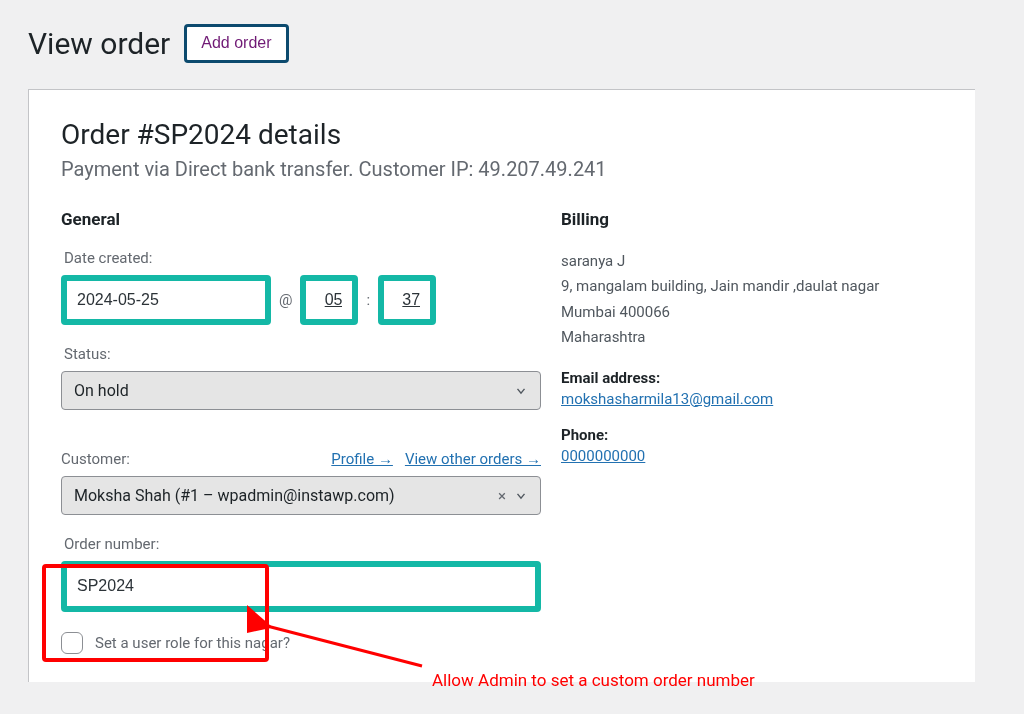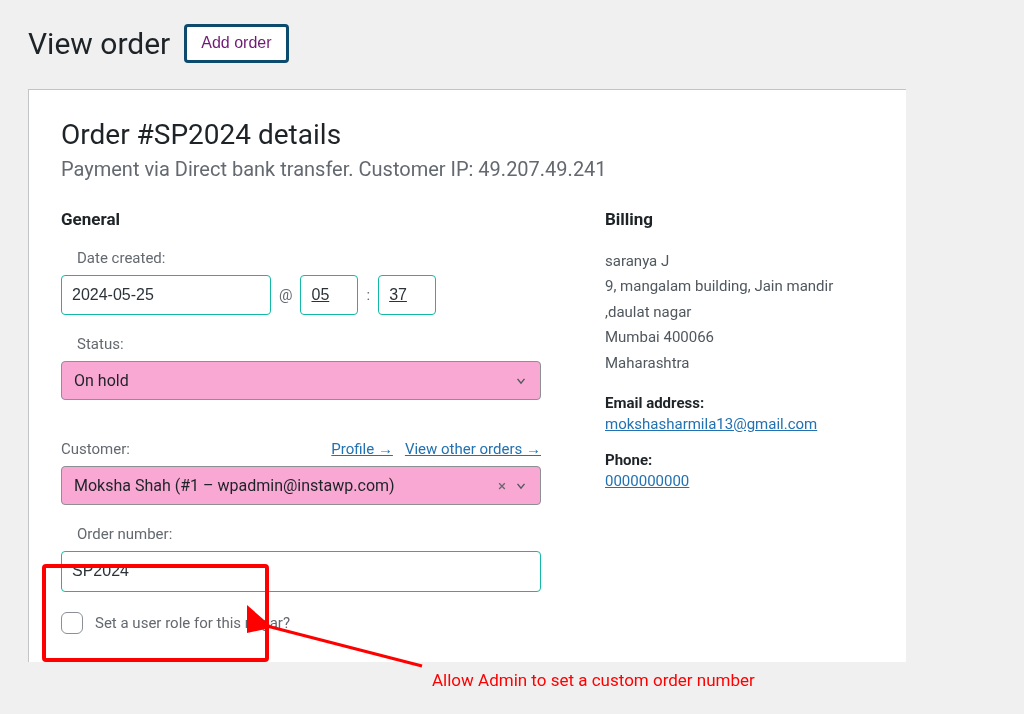--- a/index.html
+++ b/index.html
@@ -37,80 +37,80 @@
     padding: 6px 14px;
     border-radius: 4px;
     font-size: 16px;
     cursor: pointer;
     line-height: 1.3;
   }
   .panel {
     background: #fff;
     border: 1px solid #c3c4c7;
     margin: 18px 0 0 28px;
-    width: 878px;
+    width: 947px;
     padding: 28px 32px;
     border-right: none;
     border-bottom: none;
   }
   .panel-title {
     font-size: 28px;
     font-weight: 400;
     margin: 0 0 6px 0;
     color: #1d2327;
   }
   .panel-sub {
     font-size: 20px;
     color: #646970;
     margin: 0 0 28px 0;
   }
   .cols {
     display: flex;
-    gap: 64px;
+    gap: 20px;
   }
   .col-left { width: 480px; }
   .col-right { flex: 1; }
   .section-h {
     font-weight: 700;
     font-size: 17px;
     margin: 0 0 20px 0;
     color: #1d2327;
   }
   .field-label {
     font-size: 15px;
     color: #646970;
-    margin: 0 0 8px 16px;
+    margin: 0 0 8px 3px;
     display: block;
   }
   .date-row {
     display: flex;
     align-items: center;
     gap: 8px;
     margin-bottom: 20px;
   }
   .input-text, .input-small {
-    border: 1px solid #14b8a6;
+    border: 6px solid #14b8a6;
     border-radius: 4px;
     padding: 8px 10px;
     font-size: 16px;
     color: #2c3338;
     background: #fff;
     line-height: 1.4;
   }
   .input-date { width: 210px; }
-  .input-small { width: 58px; text-align: left; text-decoration: underline; }
+  .input-small { width: 58px; text-align: right; text-decoration: underline; }
   .at-sep, .colon-sep { color: #646970; font-size: 15px; }
   .field-block { margin-bottom: 20px; }
   .select-wrap { position: relative; width: 480px; }
   .select-like {
     border: 1px solid #8c8f94;
     border-radius: 4px;
     padding: 9px 12px;
     font-size: 16px;
-    background: #f9a8d4;
+    background: #e5e5e5;
     width: 100%;
     display: flex;
     align-items: center;
     justify-content: space-between;
     cursor: pointer;
   }
   .chev {
     width: 14px;
     height: 14px;
   }

